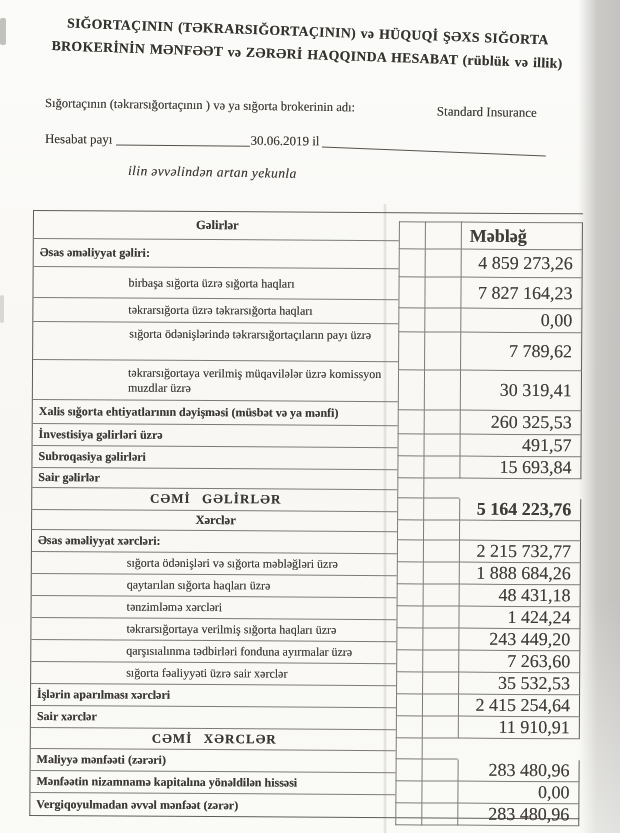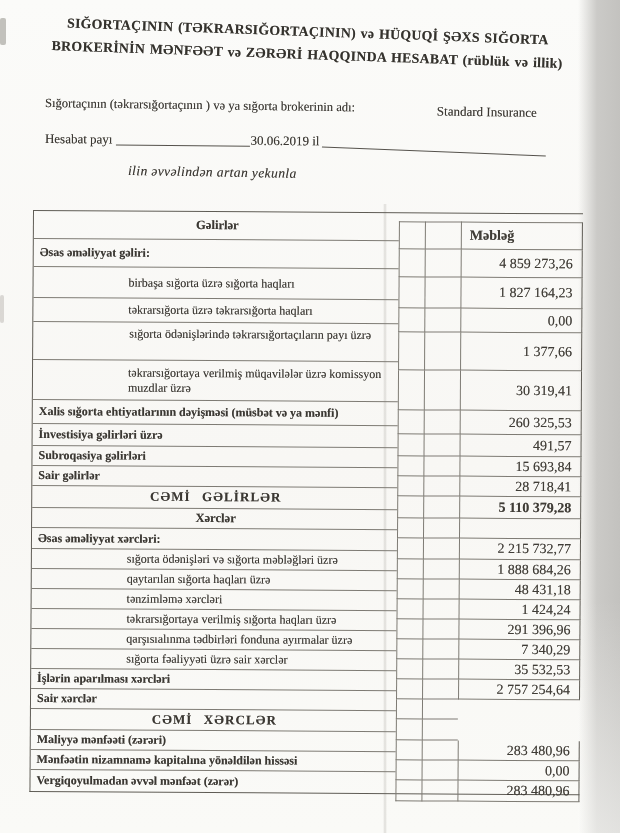--- a/index.html
+++ b/index.html
@@ -38,21 +38,21 @@
 
   
   .tbl{position:absolute;left:33px;top:210px;width:550px;
     border:1.6px solid #5f5c55;border-right:none;
     transform:rotate(0.35deg);transform-origin:0 0;
     font-size:12px;box-sizing:border-box;}
   .trow{display:grid;grid-template-columns:365px 26px 36px 1fr;min-height:20px;}
   .c0{border-bottom:1px solid #7e7b74;padding:2px 4px 2px 6px;display:flex;align-items:center;line-height:14.5px;}
   .c1,.c2,.c3{border-left:1px solid #7e7b74;border-bottom:1px solid #7e7b74;transform:translateY(8px);}
   .c3{border-right:1.5px solid #5f5c55;display:flex;align-items:center;justify-content:flex-end;
-    padding:0 9px 0 4px;font-size:14px;color:#403d37;}
+    padding:0 9px 0 4px;font-size:18px;color:#403d37;}
   .trow:last-child .c0{border-bottom:none;}
   .trow.head .c1,.trow.head .c2,.trow.head .c3{border-top:1px solid #7e7b74;}
   .trow.head .c0{justify-content:center;font-weight:bold;font-size:12.6px;}
   .trow.head .c3{justify-content:flex-start;font-weight:bold;padding-left:8px;}
   .trow.main .c0{font-weight:bold;}
   .trow.mainb .c0{font-weight:bold;}
   .trow.mainb .c3{font-weight:normal;}
   .trow.sub .c0{padding-left:95px;}
   .trow.subhang .c0{display:block;padding:4px 4px 2px 6px;text-indent:90px;}
   .trow.total .c0{justify-content:center;font-weight:bold;font-size:13px;letter-spacing:1.1px;word-spacing:7px;}
@@ -106,33 +106,33 @@
       <div class="trow main">
         <div class="c0">Əsas əməliyyat gəliri:</div>
         <div class="c1"></div>
         <div class="c2"></div>
         <div class="c3">4 859 273,26</div>
       </div>
       <div class="trow sub">
         <div class="c0">birbaşa sığorta üzrə sığorta haqları</div>
         <div class="c1"></div>
         <div class="c2"></div>
-        <div class="c3">1 827 164,23</div>
+        <div class="c3">7 827 164,23</div>
       </div>
       <div class="trow sub">
         <div class="c0">təkrarsığorta üzrə təkrarsığorta haqları</div>
         <div class="c1"></div>
         <div class="c2"></div>
         <div class="c3">0,00</div>
       </div>
       <div class="trow subhang">
         <div class="c0">sığorta ödənişlərində təkrarsığortaçıların payı üzrə</div>
         <div class="c1"></div>
         <div class="c2"></div>
-        <div class="c3">1 377,66</div>
+        <div class="c3">7 789,62</div>
       </div>
       <div class="trow sub">
         <div class="c0">təkrarsığortaya verilmiş müqavilələr üzrə komissyon muzdlar üzrə</div>
         <div class="c1"></div>
         <div class="c2"></div>
         <div class="c3">30 319,41</div>
       </div>
       <div class="trow main">
         <div class="c0">Xalis sığorta ehtiyatlarının dəyişməsi (müsbət və ya mənfi)</div>
         <div class="c1"></div>
@@ -148,27 +148,26 @@
       <div class="trow main">
         <div class="c0">Subroqasiya gəlirləri</div>
         <div class="c1"></div>
         <div class="c2"></div>
         <div class="c3">15 693,84</div>
       </div>
       <div class="trow main">
         <div class="c0">Sair gəlirlər</div>
         <div class="c1"></div>
         <div class="c2"></div>
-        <div class="c3">28 718,41</div>
       </div>
       <div class="trow total">
         <div class="c0">CƏMİ GƏLİRLƏR</div>
         <div class="c1"></div>
         <div class="c2"></div>
-        <div class="c3">5 110 379,28</div>
+        <div class="c3">5 164 223,76</div>
       </div>
       <div class="trow section">
         <div class="c0">Xərclər</div>
         <div class="c1"></div>
         <div class="c2"></div>
         <div class="c3"></div>
       </div>
       <div class="trow mainb">
         <div class="c0">Əsas əməliyyat xərcləri:</div>
         <div class="c1"></div>
@@ -190,44 +189,45 @@
       <div class="trow sub">
         <div class="c0">tənzimləmə xərcləri</div>
         <div class="c1"></div>
         <div class="c2"></div>
         <div class="c3">1 424,24</div>
       </div>
       <div class="trow sub">
         <div class="c0">təkrarsığortaya verilmiş sığorta haqları üzrə</div>
         <div class="c1"></div>
         <div class="c2"></div>
-        <div class="c3">291 396,96</div>
+        <div class="c3">243 449,20</div>
       </div>
       <div class="trow sub">
         <div class="c0">qarşısıalınma tədbirləri fonduna ayırmalar üzrə</div>
         <div class="c1"></div>
         <div class="c2"></div>
-        <div class="c3">7 340,29</div>
+        <div class="c3">7 263,60</div>
       </div>
       <div class="trow sub">
         <div class="c0">sığorta fəaliyyəti üzrə sair xərclər</div>
         <div class="c1"></div>
         <div class="c2"></div>
         <div class="c3">35 532,53</div>
       </div>
       <div class="trow mainb">
         <div class="c0">İşlərin aparılması xərcləri</div>
         <div class="c1"></div>
         <div class="c2"></div>
-        <div class="c3">2 757 254,64</div>
+        <div class="c3">2 415 254,64</div>
       </div>
       <div class="trow main">
         <div class="c0">Sair xərclər</div>
         <div class="c1"></div>
         <div class="c2"></div>
+        <div class="c3">11 910,91</div>
       </div>
       <div class="trow total">
         <div class="c0">CƏMİ XƏRCLƏR</div>
         <div class="c1"></div>
         <div class="c2"></div>
       </div>
       <div class="trow main">
         <div class="c0">Maliyyə mənfəəti (zərəri)</div>
         <div class="c1"></div>
         <div class="c2"></div>

